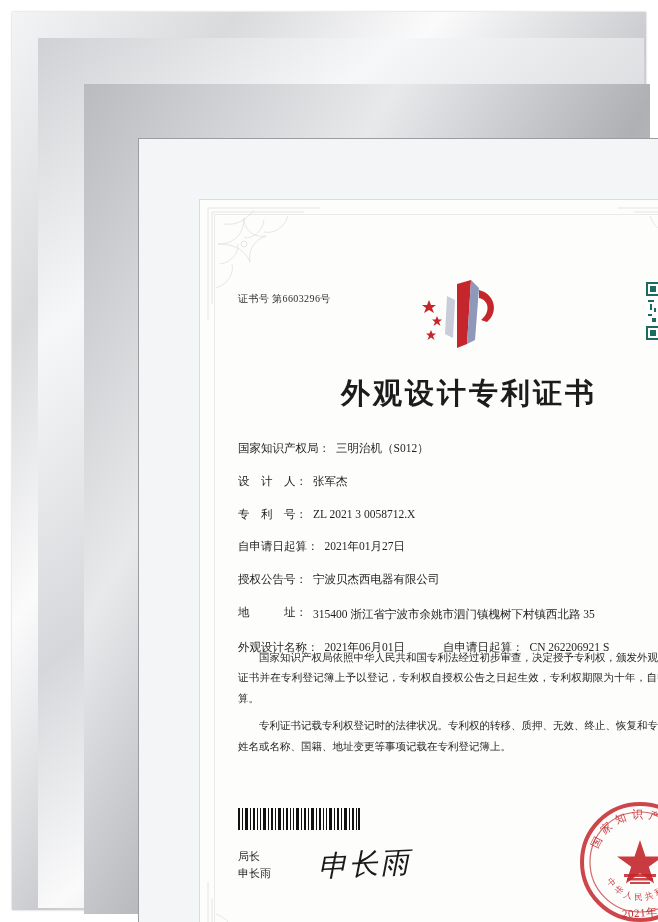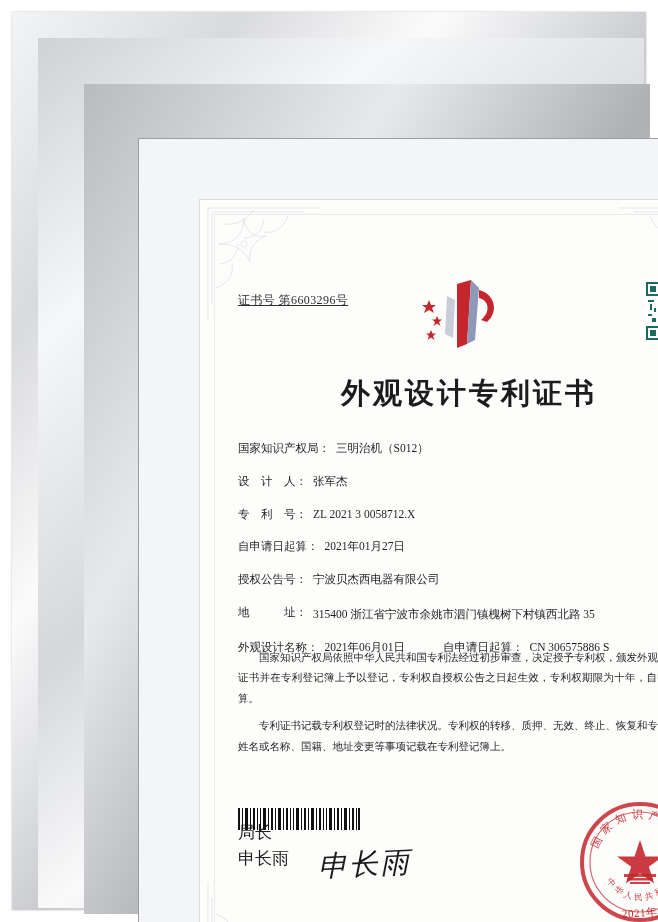--- a/index.html
+++ b/index.html
@@ -80,24 +80,23 @@
     right: 14px;
     bottom: 14px;
     border: 1px solid rgba(150,150,150,0.18);
   }
 
   
   .cert-no {
     position: absolute;
     left: 38px;
     top: 92px;
-    font-size: 12px;
+    font-size: 10px;
     color: #2d2d2d;
     letter-spacing: 0.4px;
-    text-decoration: underline;
   }
   .logo {
     position: absolute;
     left: 50%;
     top: 78px;
     transform: translateX(-50%);
     width: 104px;
     height: 78px;
   }
   .qr {
@@ -179,22 +178,22 @@
     left: 38px;
     top: 608px;
     width: 122px;
     height: 22px;
   }
 
   
   .sig-label {
     position: absolute;
     left: 38px;
-    top: 620px;
-    font-size: 17px;
+    top: 648px;
+    font-size: 11px;
     line-height: 1.55;
     color: #1f1f1f;
   }
   .sig-script {
     position: absolute;
     left: 118px;
     top: 645px;
     font-size: 29px;
     color: #1a1a1a;
     font-family: "DejaVu Serif", serif;
@@ -401,21 +400,21 @@
             </div>
             <div class="field-row">
               <span class="field-label">地　　　址：</span>
               <span class="field-value addr-value">315400 浙江省宁波市余姚市泗门镇槐树下村镇西北路 35</span>
             </div>
             <div class="field-row two-col">
               <span class="field-label">外观设计名称：</span>
               <span class="field-value">2021年06月01日</span>
               <span class="spacer-col"></span>
               <span class="field-label">自申请日起算：</span>
-              <span class="field-value">CN 306575886 S</span>
+              <span class="field-value">CN 262206921 S</span>
             </div>
           </div>
 
           <div class="paragraphs">
             <p>国家知识产权局依照中华人民共和国专利法经过初步审查，决定授予专利权，颁发外观设计专利证书并在专利登记簿上予以登记，专利权自授权公告之日起生效，专利权期限为十年，自申请日起算。</p>
             <p>专利证书记载专利权登记时的法律状况。专利权的转移、质押、无效、终止、恢复和专利权人的姓名或名称、国籍、地址变更等事项记载在专利登记簿上。</p>
           </div>
 
           <svg class="barcode" viewBox="0 0 122 22" shape-rendering="crispEdges">
             <g fill="#111111">

